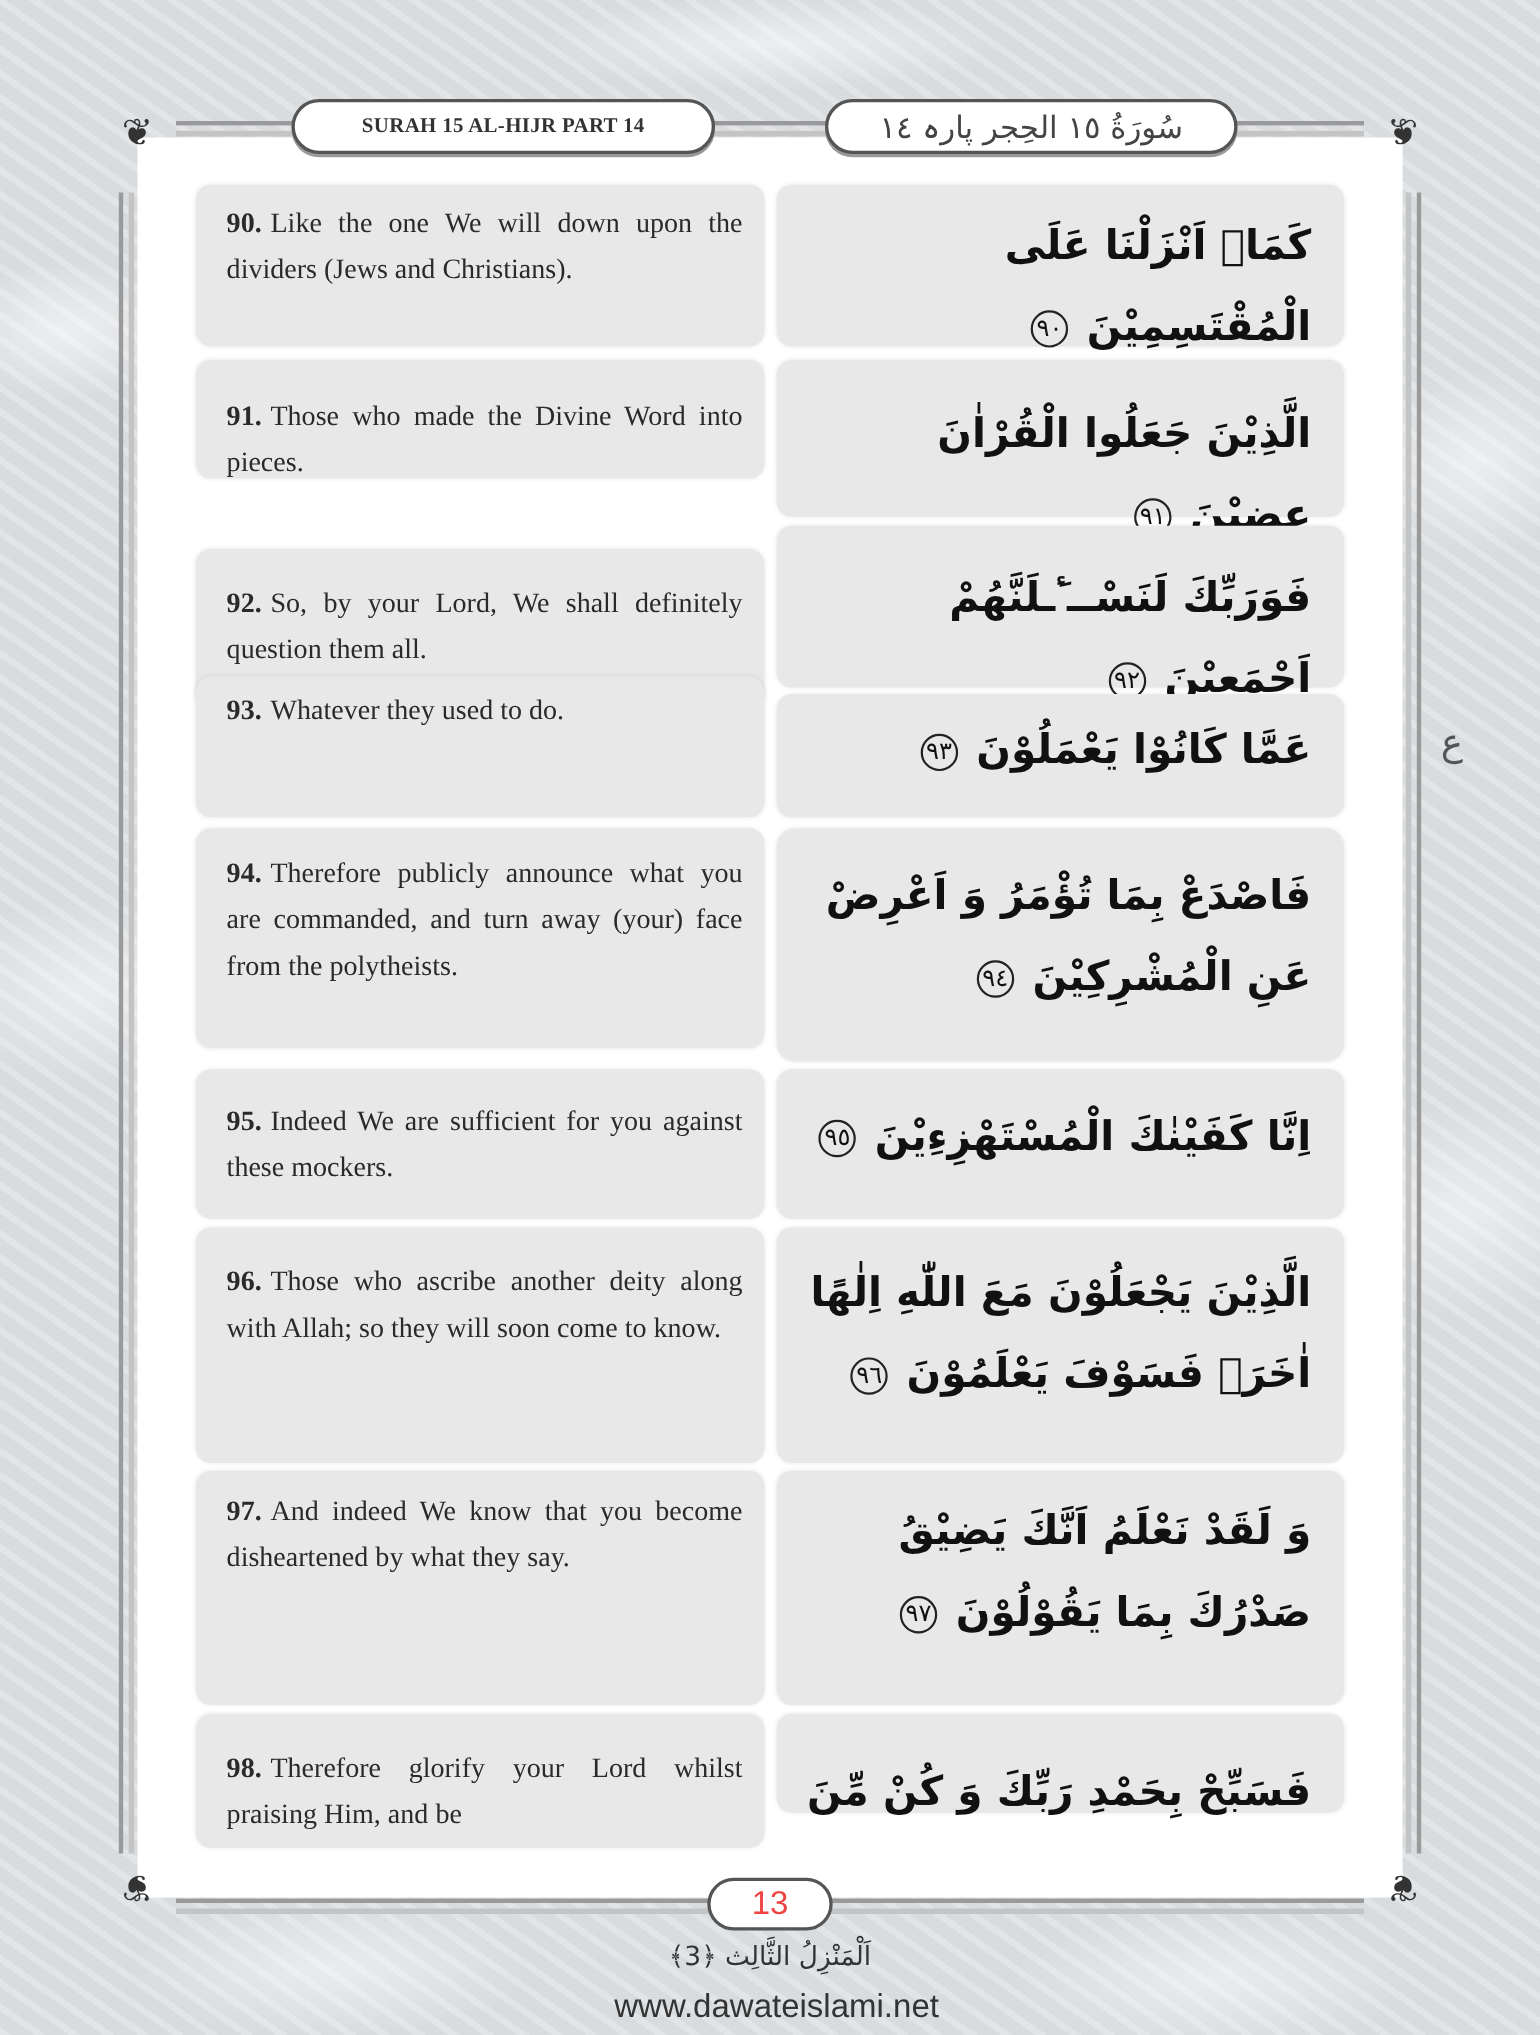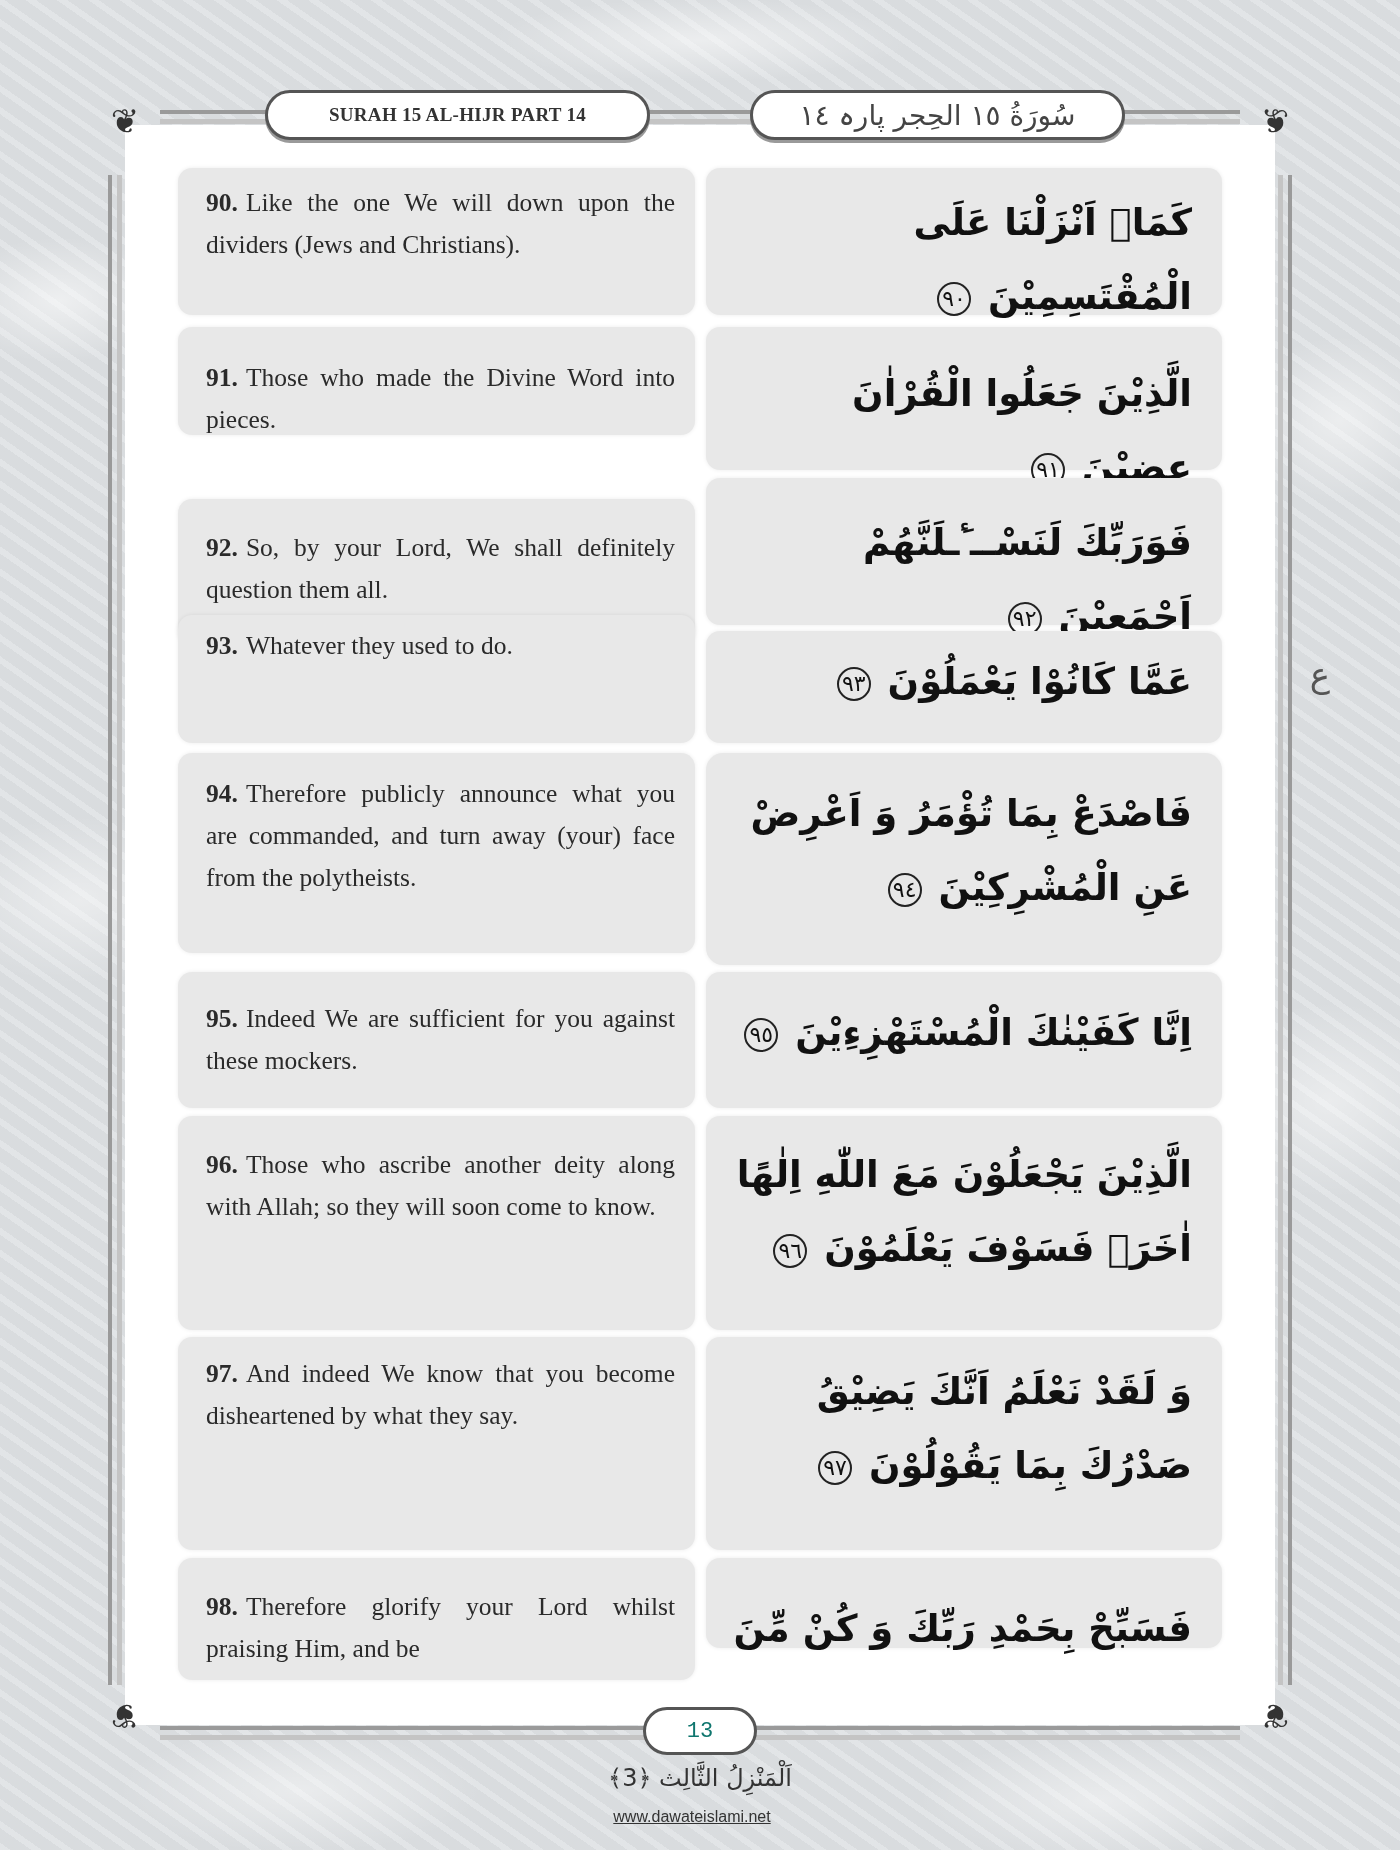--- a/index.html
+++ b/index.html
@@ -62,30 +62,30 @@
     border: 2px solid #222; border-radius: 50%; text-align: center; vertical-align: middle;
     font-weight: normal; margin-right: 4px;
   }
   .ruku {
     position: absolute; left: 1300px; top: 655px; width: 40px; height: 50px;
     font-family: "DejaVu Sans", sans-serif; font-size: 34px; color: #555; text-align: center;
   }
   .page-num {
     position: absolute; left: 643px; top: 1707px; width: 114px; height: 48px;
     border: 3px solid #555; border-radius: 26px; background: #fff; box-sizing: border-box;
-    font-family: Liberation Mono, monospace; font-size: 22px; color: #0f766e;
+    font-family: Liberation Sans, sans-serif; font-size: 30px; color: #ef4444;
     display: flex; align-items: center; justify-content: center;
   }
   .manzil {
     position: absolute; left: 500px; top: 1764px; width: 400px; text-align: center;
     font-family: "DejaVu Sans", sans-serif; font-size: 24px; color: #333; direction: rtl;
   }
   .site {
-    position: absolute; left: 492px; top: 1808px; width: 400px; text-align: center;
-    font-family: "Liberation Sans", sans-serif; font-size: 16px; color: #333; text-decoration: underline;
+    position: absolute; left: 506px; top: 1808px; width: 400px; text-align: center;
+    font-family: "Liberation Sans", sans-serif; font-size: 30px; color: #333;
   }
 </style>
 </head>
 <body>
 
 <div class="frame-line" style="left:160px; top:110px; width:1080px; height:4px;"></div>
 <div class="frame-line light" style="left:160px; top:119px; width:1080px; height:5px;"></div>
 <div class="frame-line" style="left:160px; top:1726px; width:1080px; height:4px;"></div>
 <div class="frame-line light" style="left:160px; top:1735px; width:1080px; height:5px;"></div>
 <div class="frame-line" style="left:108px; top:175px; width:4px; height:1510px;"></div>

